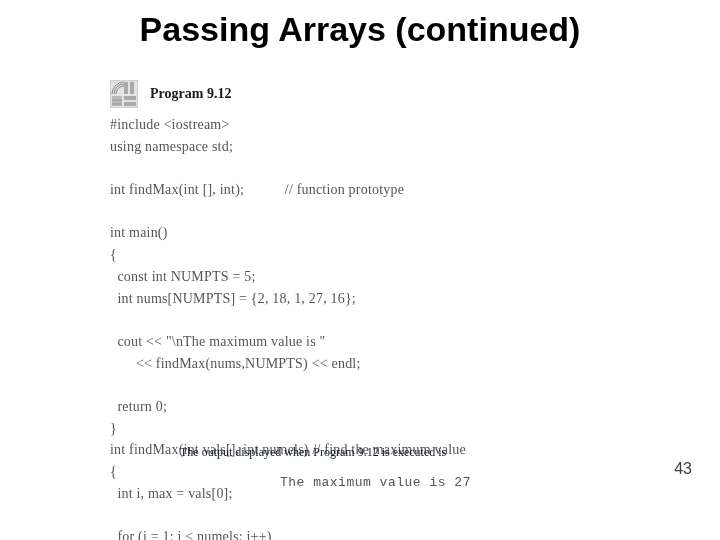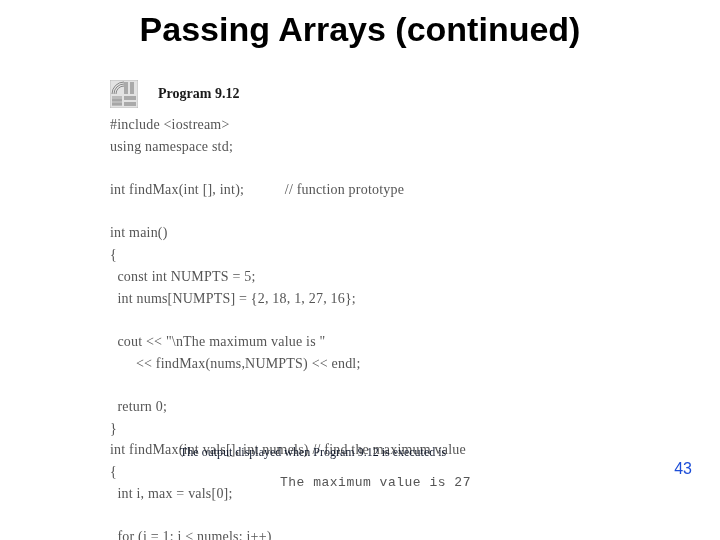--- a/index.html
+++ b/index.html
@@ -31,21 +31,21 @@
   }
   .program-block {
     position: absolute;
     top: 80px;
     left: 110px;
     right: 80px;
   }
   .program-header {
     display: flex;
     align-items: center;
-    gap: 20px;
+    gap: 12px;
     margin-bottom: 6px;
   }
   .icon {
     width: 28px;
     height: 28px;
     flex: 0 0 28px;
   }
   .icon svg { width: 28px; height: 28px; display: block; }
   .program-label {
     font-family: "Times New Roman", Times, serif;
@@ -77,21 +77,21 @@
     font-family: "Courier New", Courier, monospace;
     font-size: 13px;
     color: #555;
     letter-spacing: 0.5px;
   }
   .page-number {
     position: absolute;
     bottom: 18px;
     right: 28px;
     font-size: 16px;
-    color: #1d4ed8;
+    color: #404040;
     font-family: Arial, sans-serif;
   }
 </style>
 </head>
 <body>
 
 <div class="slide">
 
   <div class="title">Passing Arrays (continued)</div>
 

